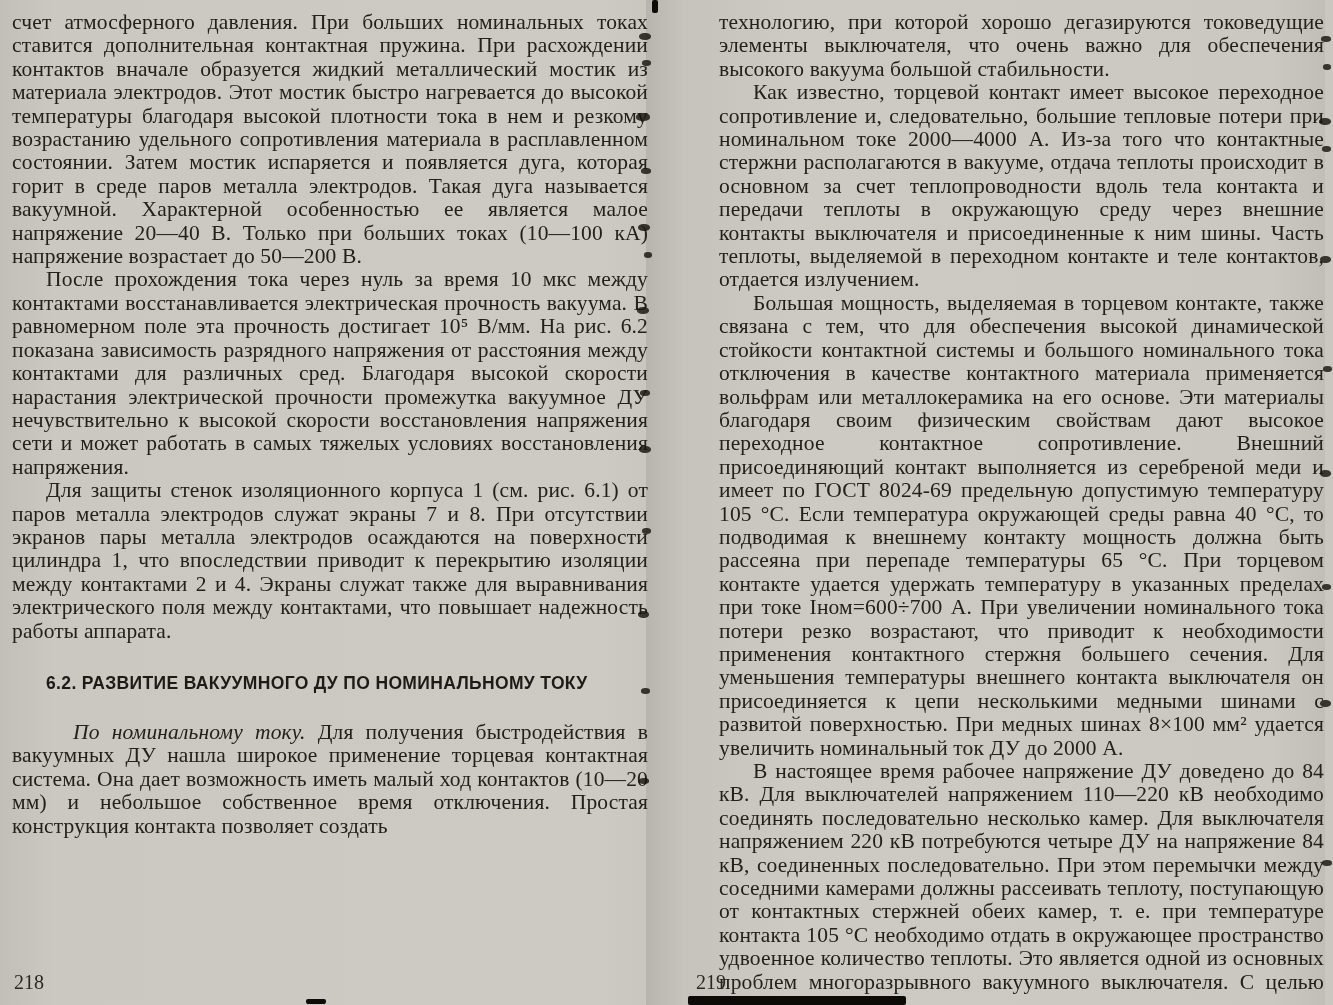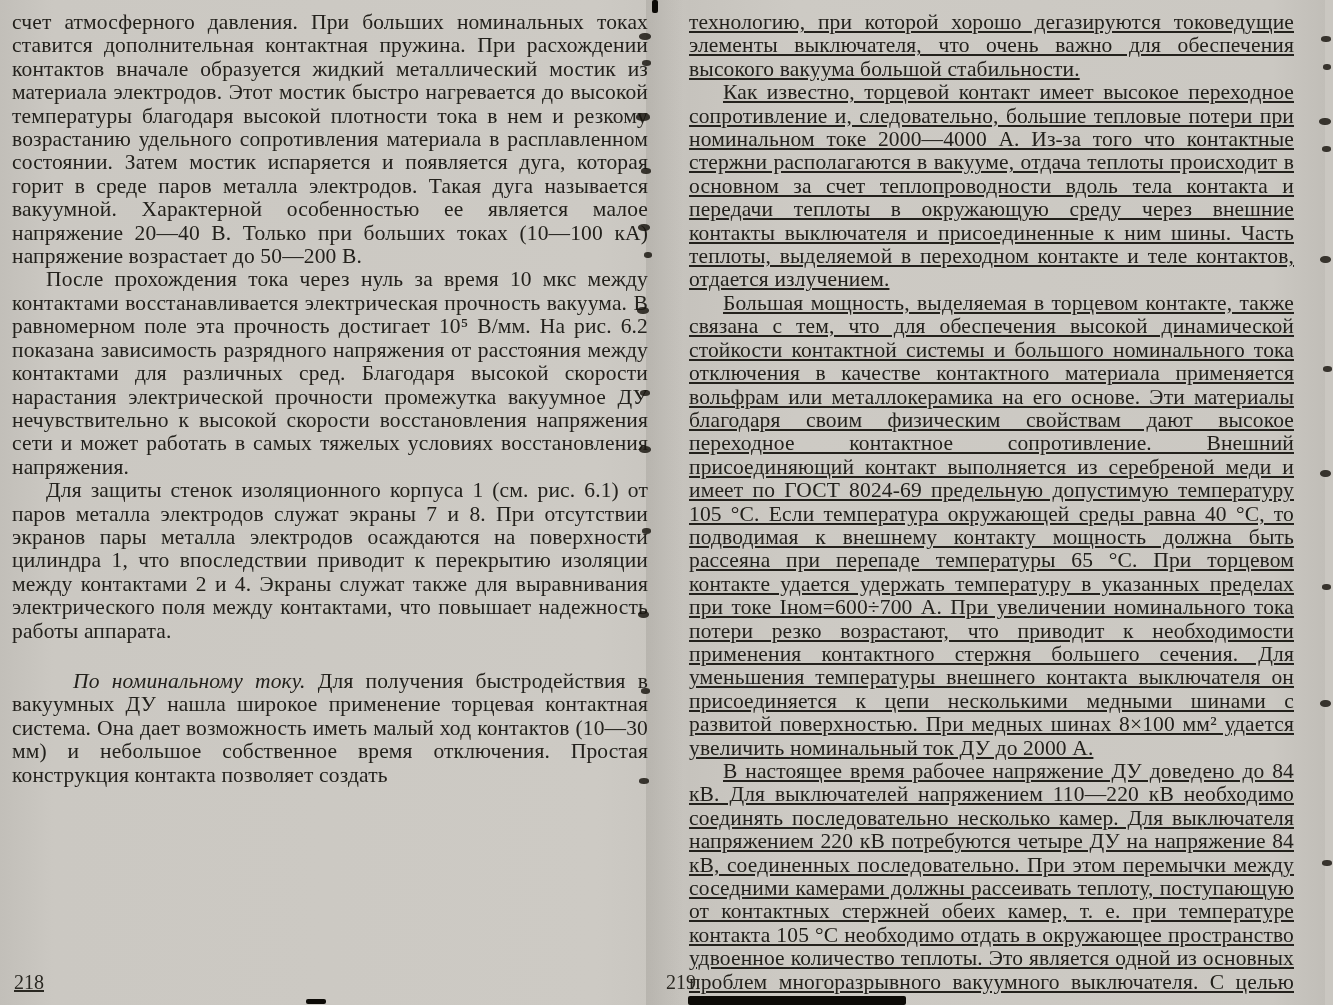--- a/index.html
+++ b/index.html
@@ -14,55 +14,56 @@
     position: relative; width: 1325px; height: 1005px;
     background: linear-gradient(90deg,#c2bfb9 0,#cbc8c2 4%,#cdcac4 45%,#c6c3bd 52%,#cdcac4 60%,#cbc8c2 96%,#c1beb8 100%);
   }
   .gutter-shadow {
     position: absolute; top: 0; left: 646px; width: 50px; height: 100%;
     background: linear-gradient(90deg, rgba(40,36,28,0.11), rgba(40,36,28,0) 75%);
     pointer-events: none;
   }
   .page { position: absolute; top: 0; bottom: 0; overflow: hidden; }
   .page-left  { left: 0;     width: 666px; padding: 11px 18px 0 12px; }
-  .page-right { left: 633px; width: 666px; padding: 11px 5px 0 56px; text-decoration: underline; }
+  .page-right { left: 663px; width: 666px; padding: 11px 5px 0 56px; }
   p.para {
     margin: 0; font-size: 21.5px; line-height: 23.4px;
     text-align: justify; letter-spacing: 0.15px;
     hyphens: auto; -webkit-hyphens: auto;
   }
   .indent { text-indent: 34px; }
   .lead-italic { font-style: italic; margin-left: 27px; }
   .heading {
     font-family: "Liberation Sans", "DejaVu Sans", sans-serif;
     font-size: 17.5px; font-weight: 700; letter-spacing: 0.35px;
     margin: 27px 0 24px 34px; line-height: 27px; color: #1d1b17;
   }
   .heading span { display: block; }
   .pagenum { position: absolute; bottom: 11px; font-size: 20px; color: #2a2822; }
-  .pn-left  { left: 14px; text-decoration: underline; }
+  .pn-left  { left: 14px; }
   .pn-right { left: 33px; margin-top: 23px; }
   .smudge { position: absolute; background: #17140e; border-radius: 45%; opacity: 0.82; }
   .mark   { position: absolute; background: #0d0b07; border-radius: 2px; }
 </style>
 </head>
 <body>
 
 <div class="spread">
 
   <div class="gutter-shadow"></div>
 
   <div class="page page-left">
     <p class="para">счет атмосферного давления. При больших номинальных токах ставится дополнительная контактная пружина. При расхождении контактов вначале образуется жидкий металлический мостик из материала электродов. Этот мостик быстро нагревается до высокой температуры благодаря высокой плотности тока в нем и резкому возрастанию удельного сопротивления материала в расплавленном состоянии. Затем мостик испаряется и появляется дуга, которая горит в среде паров металла электродов. Такая дуга называется вакуумной. Характерной особенностью ее является малое напряжение 20—40 В. Только при больших токах (10—100 кА) напряжение возрастает до 50—200 В.</p>
     <p class="para indent">После прохождения тока через нуль за время 10 мкс между контактами восстанавливается электрическая прочность вакуума. В равномерном поле эта прочность достигает 10⁵ В/мм. На рис. 6.2 показана зависимость разрядного напряжения от расстояния между контактами для различных сред. Благодаря высокой скорости нарастания электрической прочности промежутка вакуумное ДУ нечувствительно к высокой скорости восстановления напряжения сети и может работать в самых тяжелых условиях восстановления напряжения.</p>
     <p class="para indent">Для защиты стенок изоляционного корпуса 1 (см. рис. 6.1) от паров металла электродов служат экраны 7 и 8. При отсутствии экранов пары металла электродов осаждаются на поверхности цилиндра 1, что впоследствии приводит к перекрытию изоляции между контактами 2 и 4. Экраны служат также для выравнивания электрического поля между контактами, что повышает надежность работы аппарата.</p>
     <h2 class="heading">
+      <span>6.2. РАЗВИТИЕ ВАКУУМНОГО ДУ ПО НОМИНАЛЬНОМУ ТОКУ</span>
     </h2>
     <p class="para indent">
-      <span class="lead-italic">По номинальному току.</span><span> Для получения быстродействия в вакуумных ДУ нашла широкое применение торцевая контактная система. Она дает возможность иметь малый ход контактов (10—30 мм) и небольшое собственное время отключения. Простая конструкция контакта позволяет создать</span>
+      <span class="lead-italic">По номинальному току.</span><span> Для получения быстродействия в вакуумных ДУ нашла широкое применение торцевая контактная система. Она дает возможность иметь малый ход контактов (10—20 мм) и небольшое собственное время отключения. Простая конструкция контакта позволяет создать</span>
     </p>
     <div class="pagenum pn-left">218</div>
   </div>
 
   <div class="page page-right">
     <p class="para">технологию, при которой хорошо дегазируются токоведущие элементы выключателя, что очень важно для обеспечения высокого вакуума большой стабильности.</p>
     <p class="para indent">Как известно, торцевой контакт имеет высокое переходное сопротивление и, следовательно, большие тепловые потери при номинальном токе 2000—4000 А. Из-за того что контактные стержни располагаются в вакууме, отдача теплоты происходит в основном за счет теплопроводности вдоль тела контакта и передачи теплоты в окружающую среду через внешние контакты выключателя и присоединенные к ним шины. Часть теплоты, выделяемой в переходном контакте и теле контактов, отдается излучением.</p>
     <p class="para indent">Большая мощность, выделяемая в торцевом контакте, также связана с тем, что для обеспечения высокой динамической стойкости контактной системы и большого номинального тока отключения в качестве контактного материала применяется вольфрам или металлокерамика на его основе. Эти материалы благодаря своим физическим свойствам дают высокое переходное контактное сопротивление. Внешний присоединяющий контакт выполняется из серебреной меди и имеет по ГОСТ 8024-69 предельную допустимую температуру 105 °С. Если температура окружающей среды равна 40 °С, то подводимая к внешнему контакту мощность должна быть рассеяна при перепаде температуры 65 °С. При торцевом контакте удается удержать температуру в указанных пределах при токе Iном=600÷700 А. При увеличении номинального тока потери резко возрастают, что приводит к необходимости применения контактного стержня большего сечения. Для уменьшения температуры внешнего контакта выключателя он присоединяется к цепи несколькими медными шинами с развитой поверхностью. При медных шинах 8×100 мм² удается увеличить номинальный ток ДУ до 2000 А.</p>
     <p class="para indent">В настоящее время рабочее напряжение ДУ доведено до 84 кВ. Для выключателей напряжением 110—220 кВ необходимо соединять последовательно несколько камер. Для выключателя напряжением 220 кВ потребуются четыре ДУ на напряжение 84 кВ, соединенных последовательно. При этом перемычки между соседними камерами должны рассеивать теплоту, поступающую от контактных стержней обеих камер, т. е. при температуре контакта 105 °С необходимо отдать в окружающее пространство удвоенное количество теплоты. Это является одной из основных проблем многоразрывного вакуумного выключателя. С целью сни-</p>
     <div class="pagenum pn-right">219</div>

